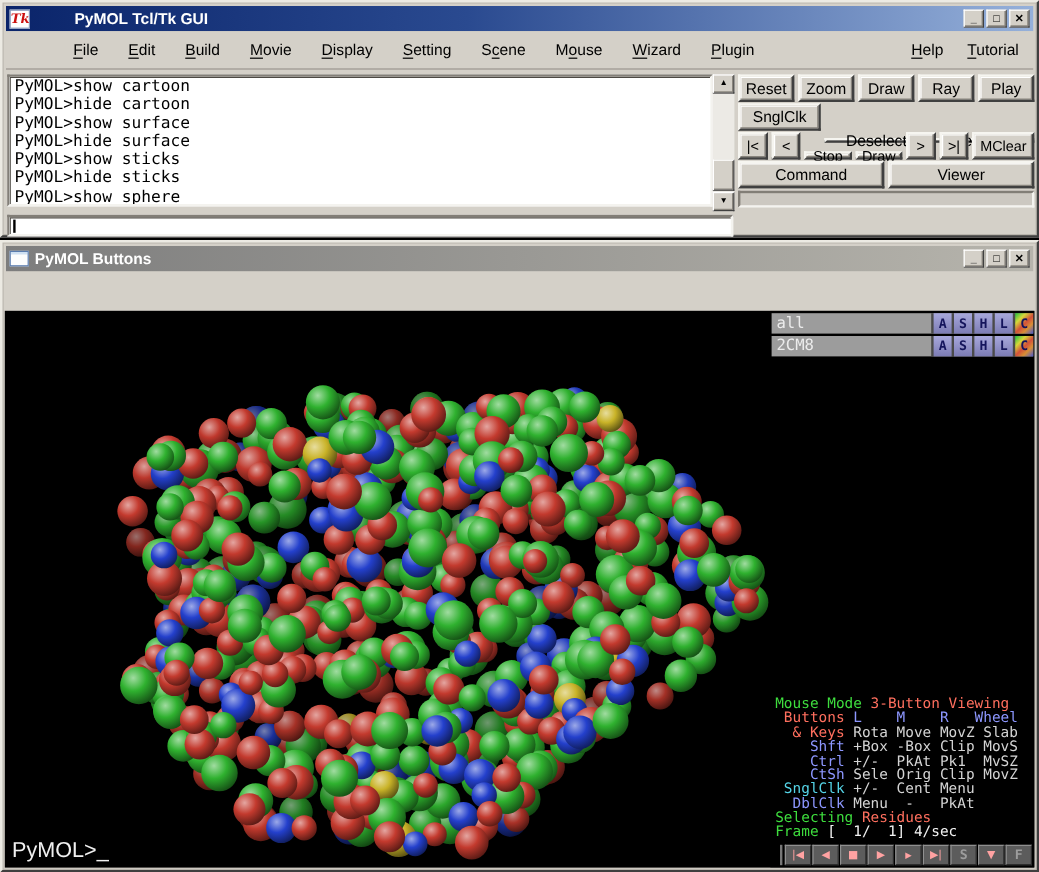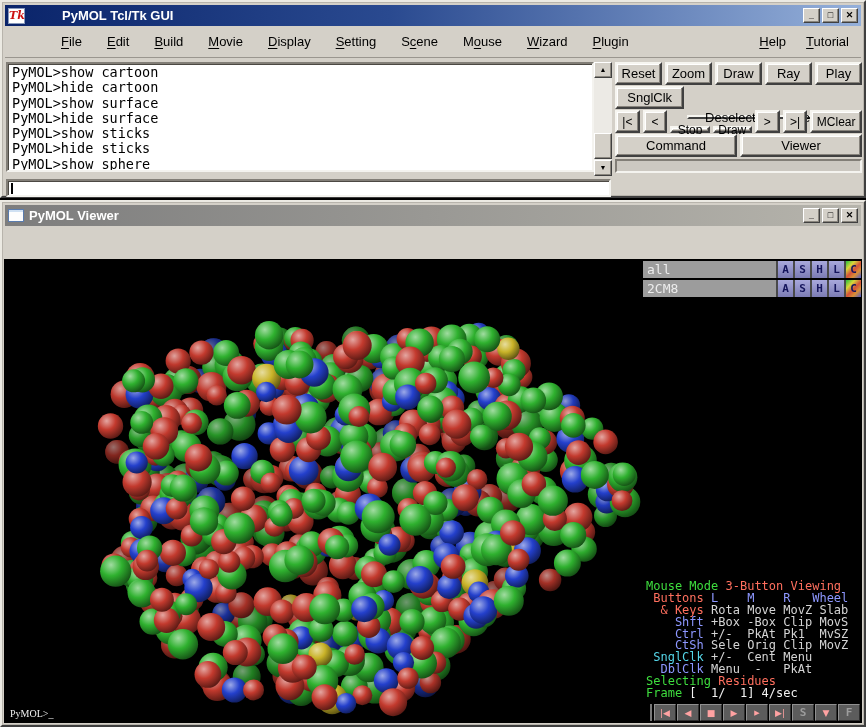--- a/index.html
+++ b/index.html
@@ -48,21 +48,21 @@
   .obj-row{position:relative;margin:2px 1px 0 1px;height:17px;background:#9c9c9c;display:flex;align-items:center;padding-left:4px;font-family:"DejaVu Sans Mono",monospace;font-size:13px;color:#ececec;}
   .obj-btns{margin-left:auto;display:flex;gap:2px;background:#4a4a4a;padding-left:2px;height:100%;}
   .obj-btn{width:15px;height:100%;display:flex;align-items:center;justify-content:center;font:bold 11px "DejaVu Sans Mono",monospace;color:#15155c;background:linear-gradient(180deg,#a8a8dc,#7c7cb4);cursor:default;}
   .obj-btn.rainbow{background:linear-gradient(135deg,#3fc43f 5%,#d6d63a 28%,#d4503a 52%,#d88f35 72%,#4a5ad0 100%);}
 
   #mouse-help{position:absolute;left:4px;bottom:23px;font-family:"DejaVu Sans Mono",monospace;font-size:12px;line-height:11.9px;white-space:pre;}
   #playbar{position:absolute;right:2px;bottom:2px;display:flex;gap:1px;border-left:2px solid #777;padding-left:2px;}
   .pb{width:22px;height:17px;background:#5c5c5c;border:1px solid;border-color:#909090 #2d2d2d #2d2d2d #909090;color:#ffa2a2;font-size:9px;display:flex;align-items:center;justify-content:center;font-family:"DejaVu Sans",sans-serif;cursor:default;}
   .pb.dim{color:#9d9d9d;font:bold 11px "DejaVu Sans Mono",monospace;}
   .pb.small{font-size:7px;}
-  #viewer-prompt{position:absolute;left:6px;bottom:4px;color:#f0f0f0;font-family:Liberation Serif, serif;font-size:10px;}
+  #viewer-prompt{position:absolute;left:6px;bottom:4px;color:#f0f0f0;font-family:Liberation Sans, sans-serif;font-size:18px;}
 </style>
 </head>
 <body>
 
 <div class="win" id="gui-win">
   <div class="titlebar" id="gui-title">
     <div class="tk-icon">Tk</div>
     <div class="title-text">PyMOL Tcl/Tk GUI</div>
     <div class="winbtns" id="gui-winbtns">
         <div class="winbtn">_</div>
@@ -135,21 +135,21 @@
         <div class="b3">Command</div>
         <div class="b3">Viewer</div>
       </div>
     <div id="trough"></div>
   </div>
 </div>
 
 <div class="win" id="viewer-win">
   <div class="titlebar" id="viewer-title">
     <div class="viewer-icon"></div>
-    <div class="title-text">PyMOL Viewer</div>
+    <div class="title-text">PyMOL Buttons</div>
     <div class="winbtns" id="viewer-winbtns">
         <div class="winbtn">_</div>
         <div class="winbtn">□</div>
         <div class="winbtn">✕</div>
       </div>
   </div>
 
   <div id="canvas">
     <svg id="mol-svg" width="642" height="500">
         <defs>

